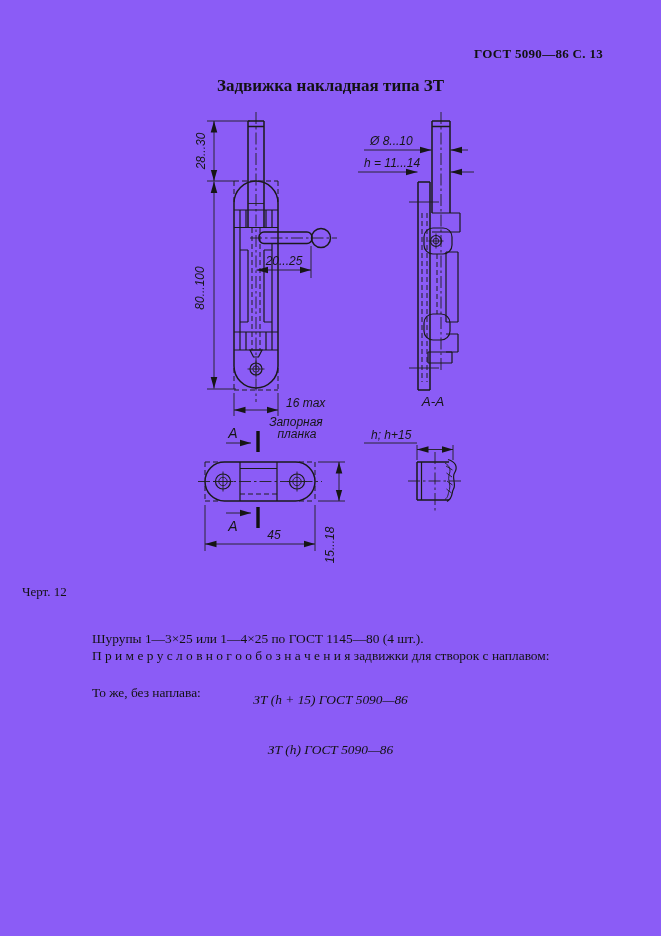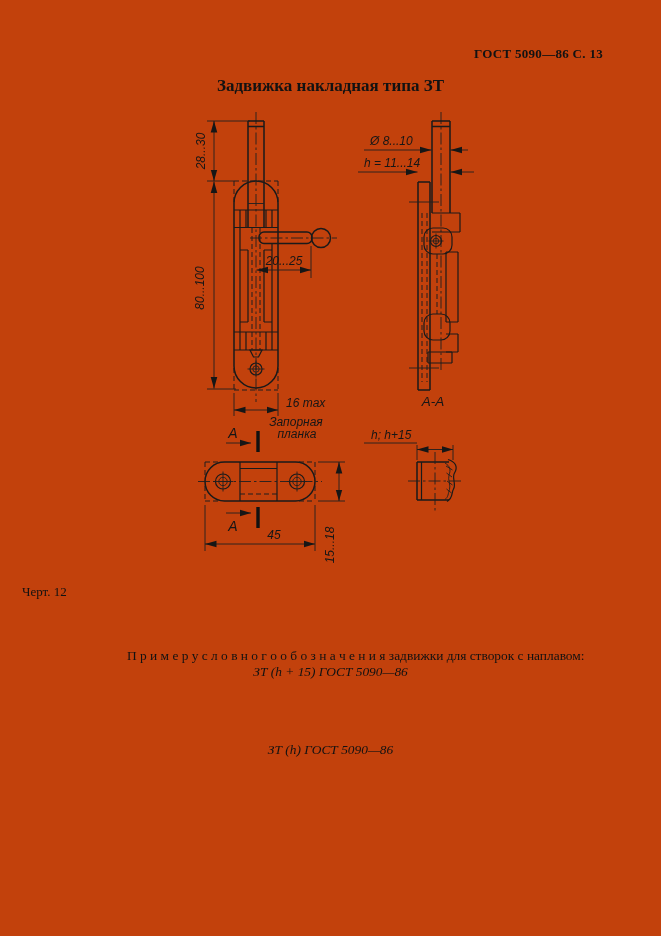--- a/index.html
+++ b/index.html
@@ -1,30 +1,30 @@
 <!DOCTYPE html>
 <html><head>
 <meta charset="utf-8">
 <style>
   html,body{margin:0;padding:0;background:#e8e8e8;}
   .page{
-    position:relative;width:661px;height:936px;background:#c2410c;
+    position:relative;width:661px;height:936px;background:#8b5cf6;
     font-family:"Liberation Serif", serif;color:#121212;overflow:hidden;
     box-shadow:0 0 0 1px #cfcfcf;
   }
   .abs{position:absolute;}
   .hdr{top:46px;right:58px;font-weight:bold;font-size:13px;letter-spacing:.3px;}
   .ttl{top:76px;left:0;right:0;text-align:center;font-weight:bold;font-size:17px;}
   .cap{top:584px;left:0;right:0;text-align:left;text-indent:22px;font-size:13px;}
   .note{left:92px;right:56px;font-size:13.4px;line-height:17px;}
   .n1{top:630px;}
-  .n2{top:647px;margin-left:35px;}
+  .n2{top:647px;}
   .n3{top:684px;}
   .desig{left:0;right:0;text-align:center;font-size:13.4px;font-style:italic;}
-  .d1{top:664px;text-align:center;}
+  .d1{top:692px;text-align:center;}
   .d2{top:742px;font-family:Liberation Serif, serif;}
   svg{position:absolute;top:0;left:0;}
   .ol{stroke:#1a1a1a;stroke-width:1.5;fill:none;stroke-linecap:butt;}
   .ol2{stroke:#1a1a1a;stroke-width:1.2;fill:none;}
   .thin{stroke:#1f1f1f;stroke-width:.9;fill:none;}
   .hid{stroke:#1f1f1f;stroke-width:1;fill:none;stroke-dasharray:5 3;}
   .cl{stroke:#1f1f1f;stroke-width:.9;fill:none;stroke-dasharray:12 3 2.5 3;}
   .thick{stroke:#111;stroke-width:3.4;fill:none;}
   .dimtxt{font:italic 12px "Liberation Sans", sans-serif;fill:#161616;}
   .dimtxt-big{font:italic 14px "Liberation Sans", sans-serif;fill:#161616;}
@@ -169,17 +169,19 @@
 
       <path class="ol2" d="M448 459.5 C456 462 458 467 454.5 473 C451.5 478 456.5 484 453.5 489 C451 493.5 453.5 497.5 447 501.5"></path>
       <path class="thin" d="M445 463 C450 466 451 470 449 475 C447.5 480 451 485 449.5 489.5 C448 493.5 448.5 497 445 499.5"></path>
       <path class="thin" d="M446 466 L452.5 470 M446.5 473 L452 477 M447 481 L452.5 485 M446.5 489 L451.5 493"></path>
       <path class="cl" d="M435 452 V512 M408 481 H464"></path>
     </g>
   </svg>
 
   <div class="abs cap">Черт. 12</div>
 
+  <div class="abs note n1">Шурупы 1—3×25 или 1—4×25 по ГОСТ 1145—80 (4 шт.).</div>
   <div class="abs note n2">П р и м е р   у с л о в н о г о   о б о з н а ч е н и я   задвижки для створок с наплавом:</div>
   <div class="abs desig d1">ЗТ (h + 15) ГОСТ 5090—86</div>
+  <div class="abs note n3">То же, без наплава:</div>
   <div class="abs desig d2">ЗТ (h) ГОСТ 5090—86</div>
 
 </div>
 
 </body></html>

